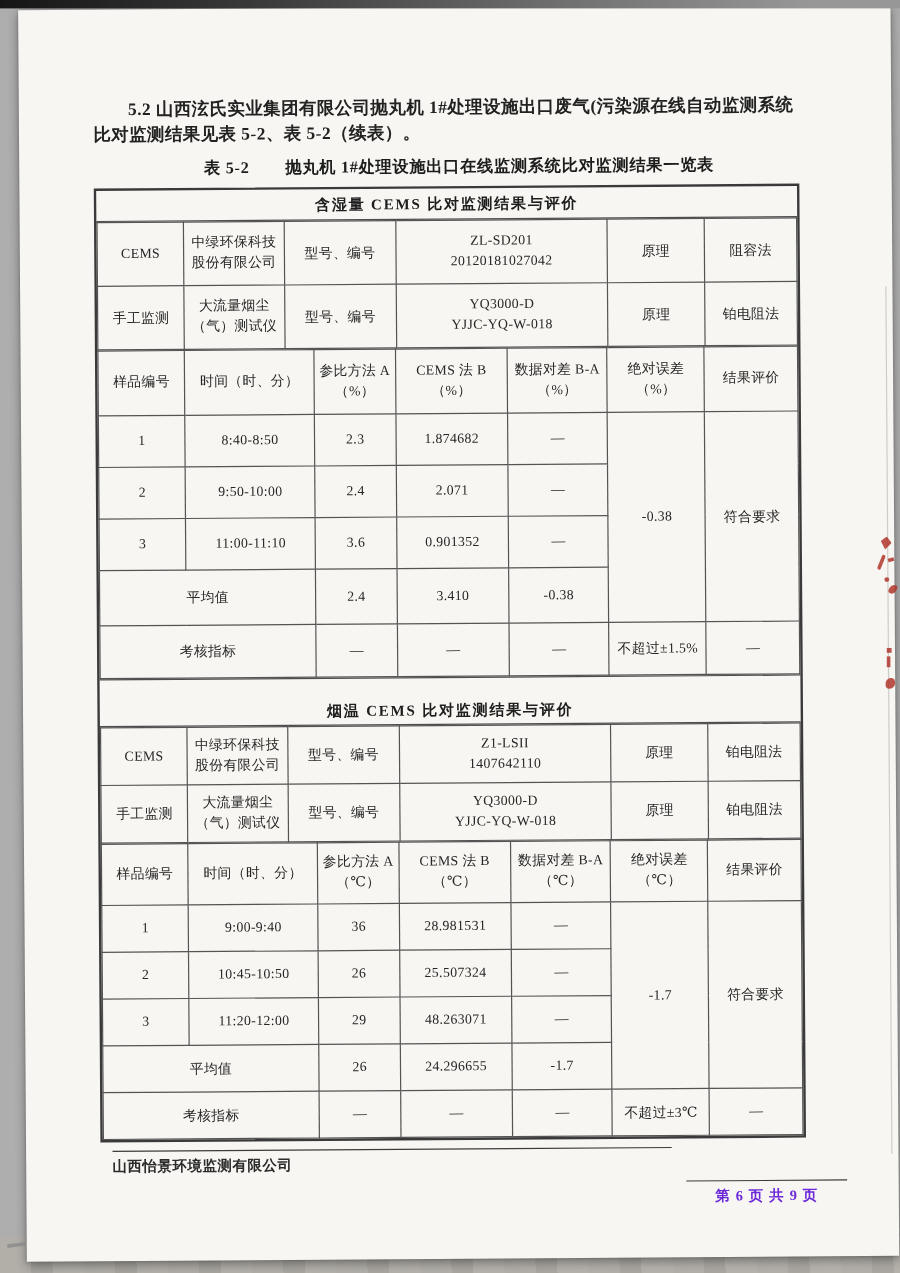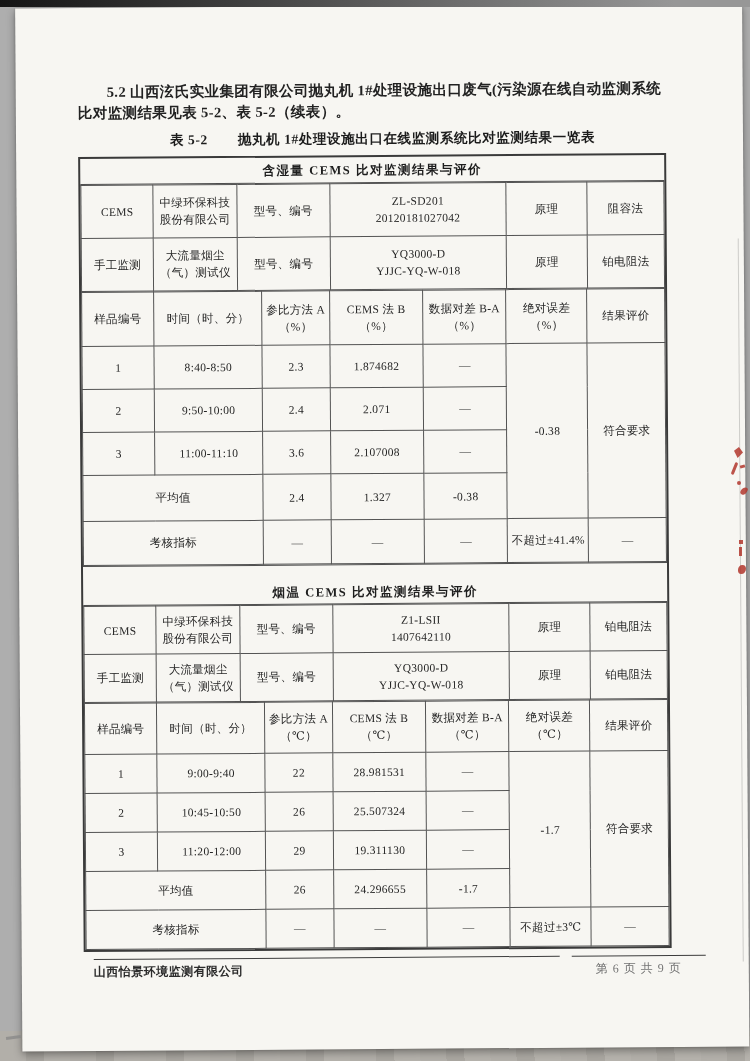--- a/index.html
+++ b/index.html
@@ -69,21 +69,21 @@
   .sec1 .assess td{ height:44px; }
 
   .sec2 .equip td { height:48px; }
   .sec2 .hdr th  { height:51px; }
   .sec2 .s-row td{ height:39px; }
   .sec2 .avg td  { height:39px; }
   .sec2 .assess td{ height:39px; }
 
   .footer { position:absolute; left:72px; top:951px; width:612px; display:flex; justify-content:space-between; }
   .f-left  { width:466px; border-top:1.5px solid #3c3c3c; padding-top:4px; font-size:12px; font-weight:600; color:#2b2b2b; letter-spacing:.5px; }
-  .f-right { width:134px; border-top:1.5px solid #3c3c3c; padding-top:4px; font-size:12px; font-weight:400; color:#737373; text-align:center; letter-spacing:1px; }
+  .f-right { width:134px; border-top:1.5px solid #3c3c3c; padding-top:4px; font-size:12px; font-weight:700; color:#6d28d9; text-align:center; letter-spacing:1px;margin-top:28px; }
 
   
   .seal { position:absolute; z-index:4; background:#b2362d; opacity:.85; }
   .sf1 { left:734px; top:447px; width:9px;  height:11px; clip-path:polygon(0 35%,55% 0,100% 50%,40% 100%); }
   .sf2 { left:733px; top:462px; width:3px;  height:13px; transform:rotate(22deg); border-radius:2px; }
   .sf2b{ left:740px; top:465px; width:5px;  height:3px;  transform:rotate(-15deg); }
   .sf3 { left:737px; top:481px; width:4px;  height:4px;  border-radius:50%; }
   .sf4 { left:741px; top:487px; width:6px;  height:8px;  border-radius:70% 30% 60% 40%; transform:rotate(28deg); }
   .sf5 { left:739px; top:540px; width:4px;  height:4px; }
   .sf6 { left:739px; top:547px; width:3px;  height:9px; }
@@ -207,35 +207,35 @@
               <td>2</td>
               <td>9:50-10:00</td>
               <td>2.4</td>
               <td>2.071</td>
               <td>—</td>
             </tr>
             <tr class="s-row">
               <td>3</td>
               <td>11:00-11:10</td>
               <td>3.6</td>
-              <td>2.107008</td>
+              <td>0.901352</td>
               <td>—</td>
             </tr>
             <tr class="avg">
               <td colspan="2">平均值</td>
               <td>2.4</td>
-              <td>1.327</td>
+              <td>3.410</td>
               <td>-0.38</td>
             </tr>
             <tr class="assess">
               <td colspan="2">考核指标</td>
               <td>—</td>
               <td>—</td>
               <td>—</td>
-              <td>不超过±41.4%</td>
+              <td>不超过±1.5%</td>
               <td>—</td>
             </tr>
           </tbody>
             </table>
         </div>
 
         <div class="sec2">
           <div class="sec-title">烟温 CEMS 比对监测结果与评价</div>
 
           <table class="equip">
@@ -313,38 +313,38 @@
                     <div class="l">绝对误差</div>
                     <div class="l">（℃）</div>
                   </th>
               <th>
                     <div class="l">结果评价</div>
                   </th>
             </tr>
             <tr class="s-row">
               <td>1</td>
               <td>9:00-9:40</td>
-              <td>22</td>
+              <td>36</td>
               <td>28.981531</td>
               <td>—</td>
               <td rowspan="4">-1.7</td>
               <td rowspan="4">符合要求</td>
             </tr>
             <tr class="s-row">
               <td>2</td>
               <td>10:45-10:50</td>
               <td>26</td>
               <td>25.507324</td>
               <td>—</td>
             </tr>
             <tr class="s-row">
               <td>3</td>
               <td>11:20-12:00</td>
               <td>29</td>
-              <td>19.311130</td>
+              <td>48.263071</td>
               <td>—</td>
             </tr>
             <tr class="avg">
               <td colspan="2">平均值</td>
               <td>26</td>
               <td>24.296655</td>
               <td>-1.7</td>
             </tr>
             <tr class="assess">
               <td colspan="2">考核指标</td>

